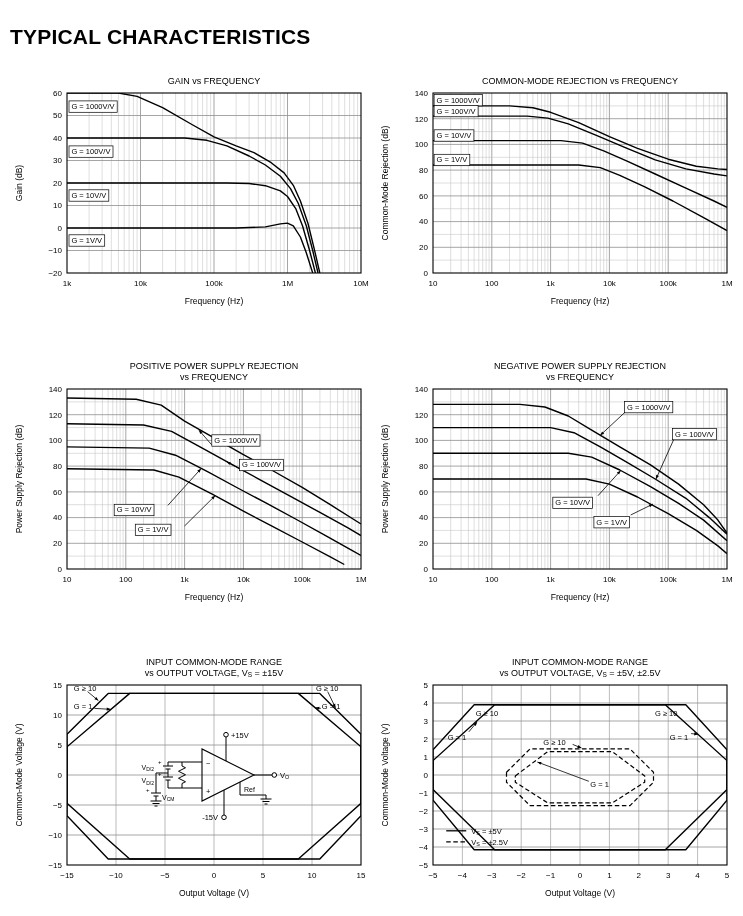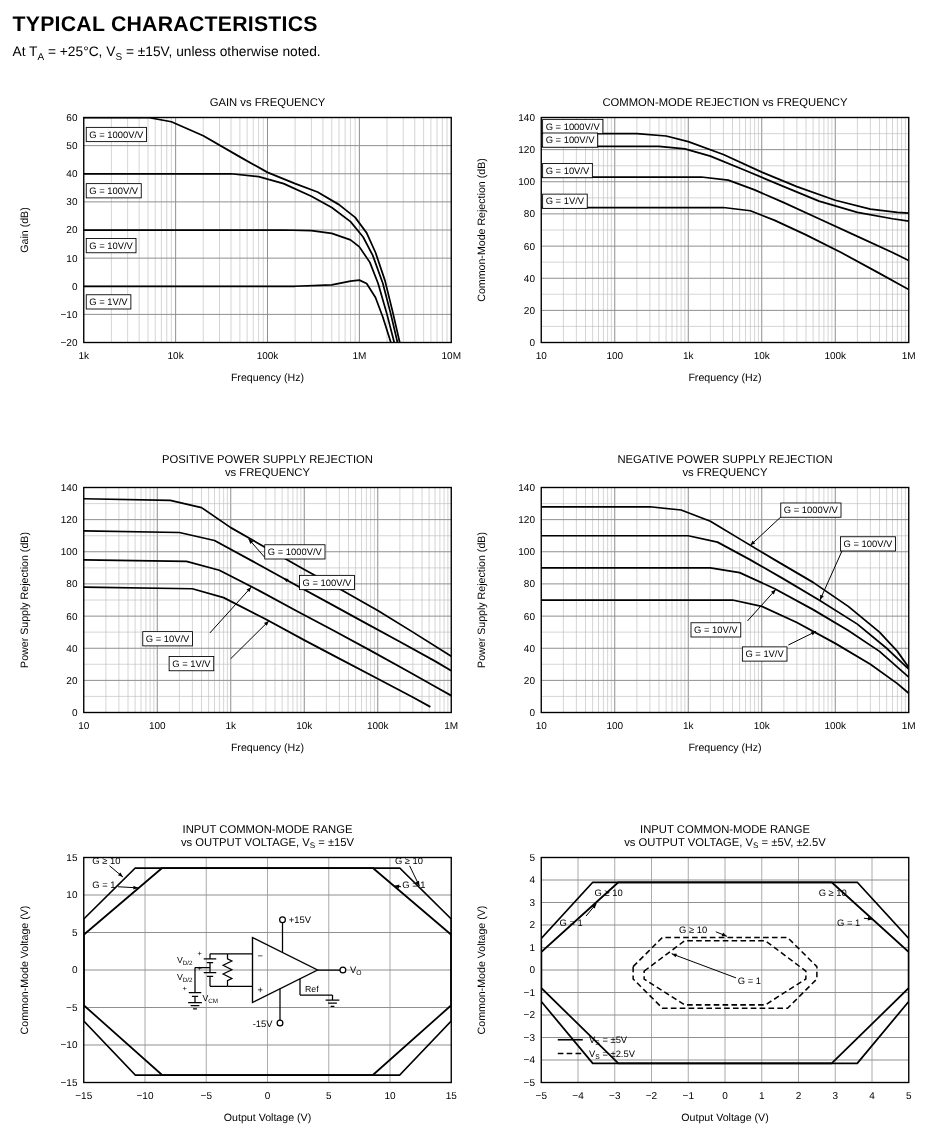--- a/index.html
+++ b/index.html
@@ -2,40 +2,39 @@
 <html><head>
 <meta charset="utf-8">
 <style>
   * { margin:0; padding:0; box-sizing:border-box; }
   html,body { background:#ffffff; }
   body {
     width:743px; height:916px; overflow:hidden;
     font-family:"Liberation Sans", sans-serif; color:#000;
   }
   .page { padding:10px 4px 0 10px; }
-  .header .title { font-size:17px; font-weight:bold; letter-spacing:.2px; }
+  .header .title { font-size:21px; font-weight:bold; letter-spacing:.2px;margin-top:15px; }
   .header .subtitle { font-size:11px; margin-top:6px; }
   .header sub { font-size:8px; }
   .charts {
     margin-top:12px;
     display:grid;
     grid-template-columns:366px 366px;
     row-gap:28px;
   }
   .cell { width:366px; height:268px; }
   svg { display:block; }
   svg text { font-family:"Liberation Sans", sans-serif; }
 </style>
 </head>
 <body>
 
 <div class="page">
   <header class="header">
     <h1 class="title">TYPICAL CHARACTERISTICS</h1>
-    <p class="subtitle">At T<sub>A</sub> = +25°C, V<sub>S</sub> = ±15V, unless otherwise noted.</p>
   </header>
   <main class="charts" id="charts">
       <div class="cell">
         <svg width="366" height="268" viewBox="0 0 366 268">
           <g>
             <text x="204" y="22.5" font-size="9" text-anchor="middle" fill="#000"><tspan>GAIN vs FREQUENCY</tspan></text>
           </g>
           <g>
             <line x1="79.1" y1="32" x2="79.1" y2="212" stroke="#bcbcbc" stroke-width="0.5"></line>
             <line x1="92.1" y1="32" x2="92.1" y2="212" stroke="#bcbcbc" stroke-width="0.5"></line>

